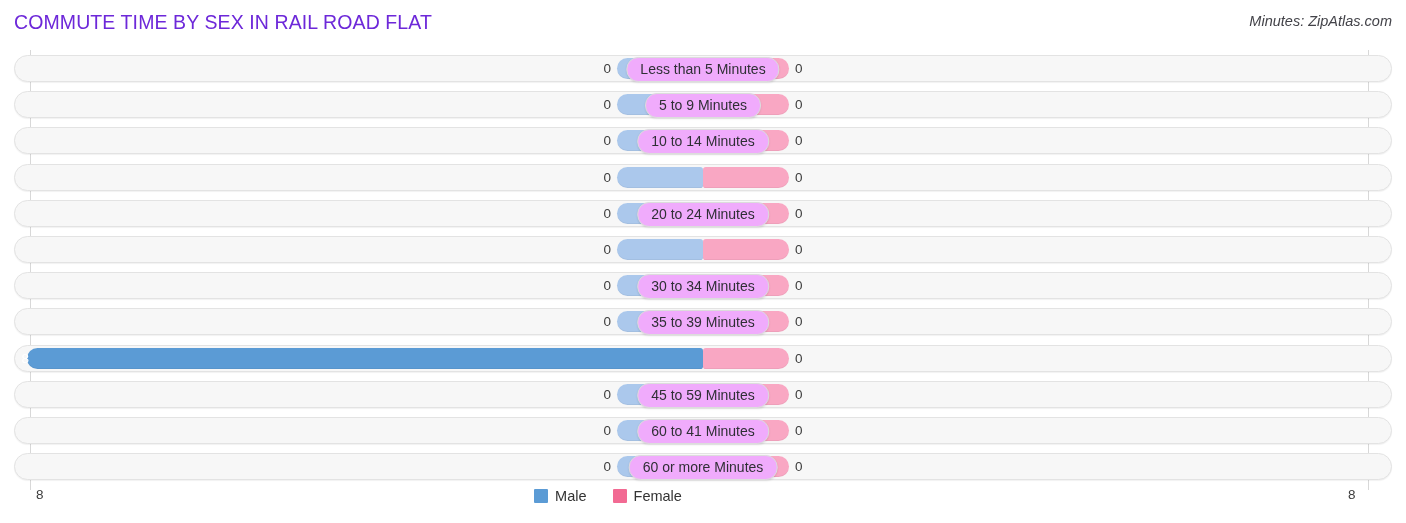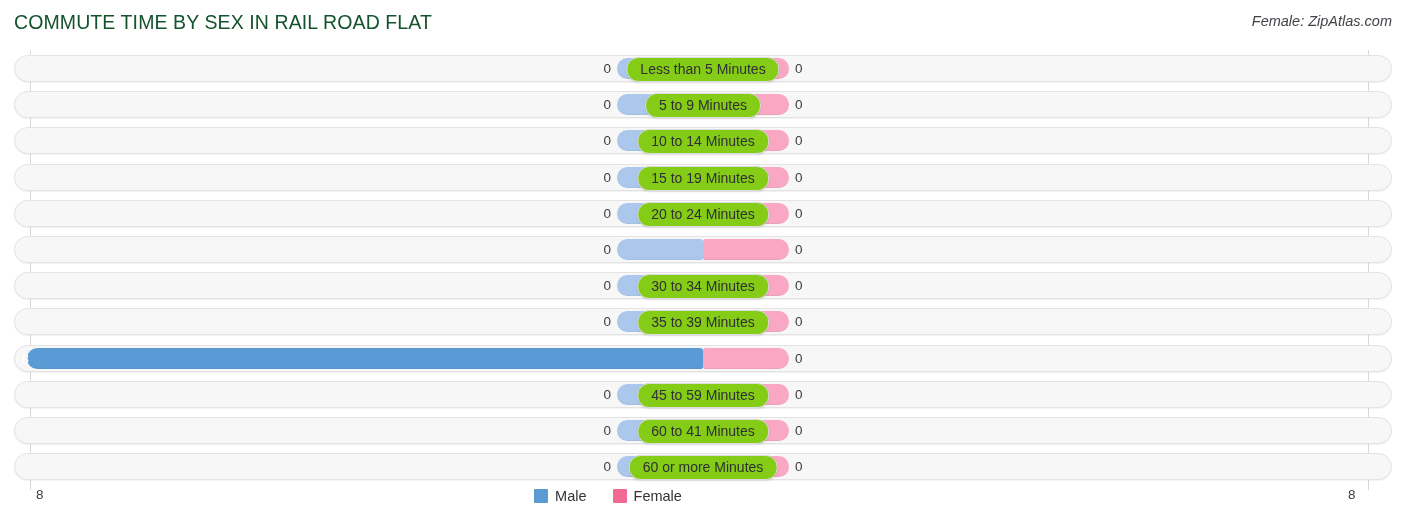--- a/index.html
+++ b/index.html
@@ -29,21 +29,21 @@
     width: 1406px;
     height: 46px;
   }
   .chart-title {
     position: absolute;
     left: 14px;
     top: 11px;
     font-size: 19.5px;
     font-weight: 400;
     letter-spacing: 0.1px;
-    color: #14532d;
+    color: #6d28d9;
     white-space: nowrap;
   }
   .chart-source {
     position: absolute;
     right: 14px;
     top: 13px;
     font-size: 14.5px;
     font-style: italic;
     color: #434349;
     white-space: nowrap;
@@ -144,21 +144,21 @@
   }
 
   .row-label {
     position: absolute;
     left: 50%;
     top: 2px;
     transform: translateX(-50%);
     height: 23px;
     line-height: 22px;
     padding: 0 13px;
-    background: #84cc16;
+    background: #f0abfc;
     border: 1px solid #dcdcdc;
     border-radius: 12px;
     font-size: 14px;
     color: #2f2f35;
     white-space: nowrap;
     box-shadow: 0 1px 2px rgba(0,0,0,0.10);
     z-index: 3;
   }
 
   
@@ -206,21 +206,21 @@
     white-space: nowrap;
   }
 </style>
 </head>
 <body>
 
 <div class="chart-root">
 
   <div class="header">
     <div class="chart-title">COMMUTE TIME BY SEX IN RAIL ROAD FLAT</div>
-    <div class="chart-source">Female: ZipAtlas.com</div>
+    <div class="chart-source">Minutes: ZipAtlas.com</div>
   </div>
 
   <div class="plot">
     <div class="gridline left"></div>
     <div class="gridline right"></div>
     <div class="rows" id="rows">
         <div class="row" style="top: 5px;">
           <div class="track"></div>
           <div class="bar male" style="width: 86px;"></div>
           <div class="bar female" style="width: 86px;"></div>
@@ -243,21 +243,20 @@
           <div class="value male-val" style="margin-right: 86px;">0</div>
           <div class="value female-val" style="margin-left: 86px;">0</div>
           <div class="row-label">10 to 14 Minutes</div>
         </div>
         <div class="row" style="top: 113.6px;">
           <div class="track"></div>
           <div class="bar male" style="width: 86px;"></div>
           <div class="bar female" style="width: 86px;"></div>
           <div class="value male-val" style="margin-right: 86px;">0</div>
           <div class="value female-val" style="margin-left: 86px;">0</div>
-          <div class="row-label">15 to 19 Minutes</div>
         </div>
         <div class="row" style="top: 149.8px;">
           <div class="track"></div>
           <div class="bar male" style="width: 86px;"></div>
           <div class="bar female" style="width: 86px;"></div>
           <div class="value male-val" style="margin-right: 86px;">0</div>
           <div class="value female-val" style="margin-left: 86px;">0</div>
           <div class="row-label">20 to 24 Minutes</div>
         </div>
         <div class="row" style="top: 186px;">

